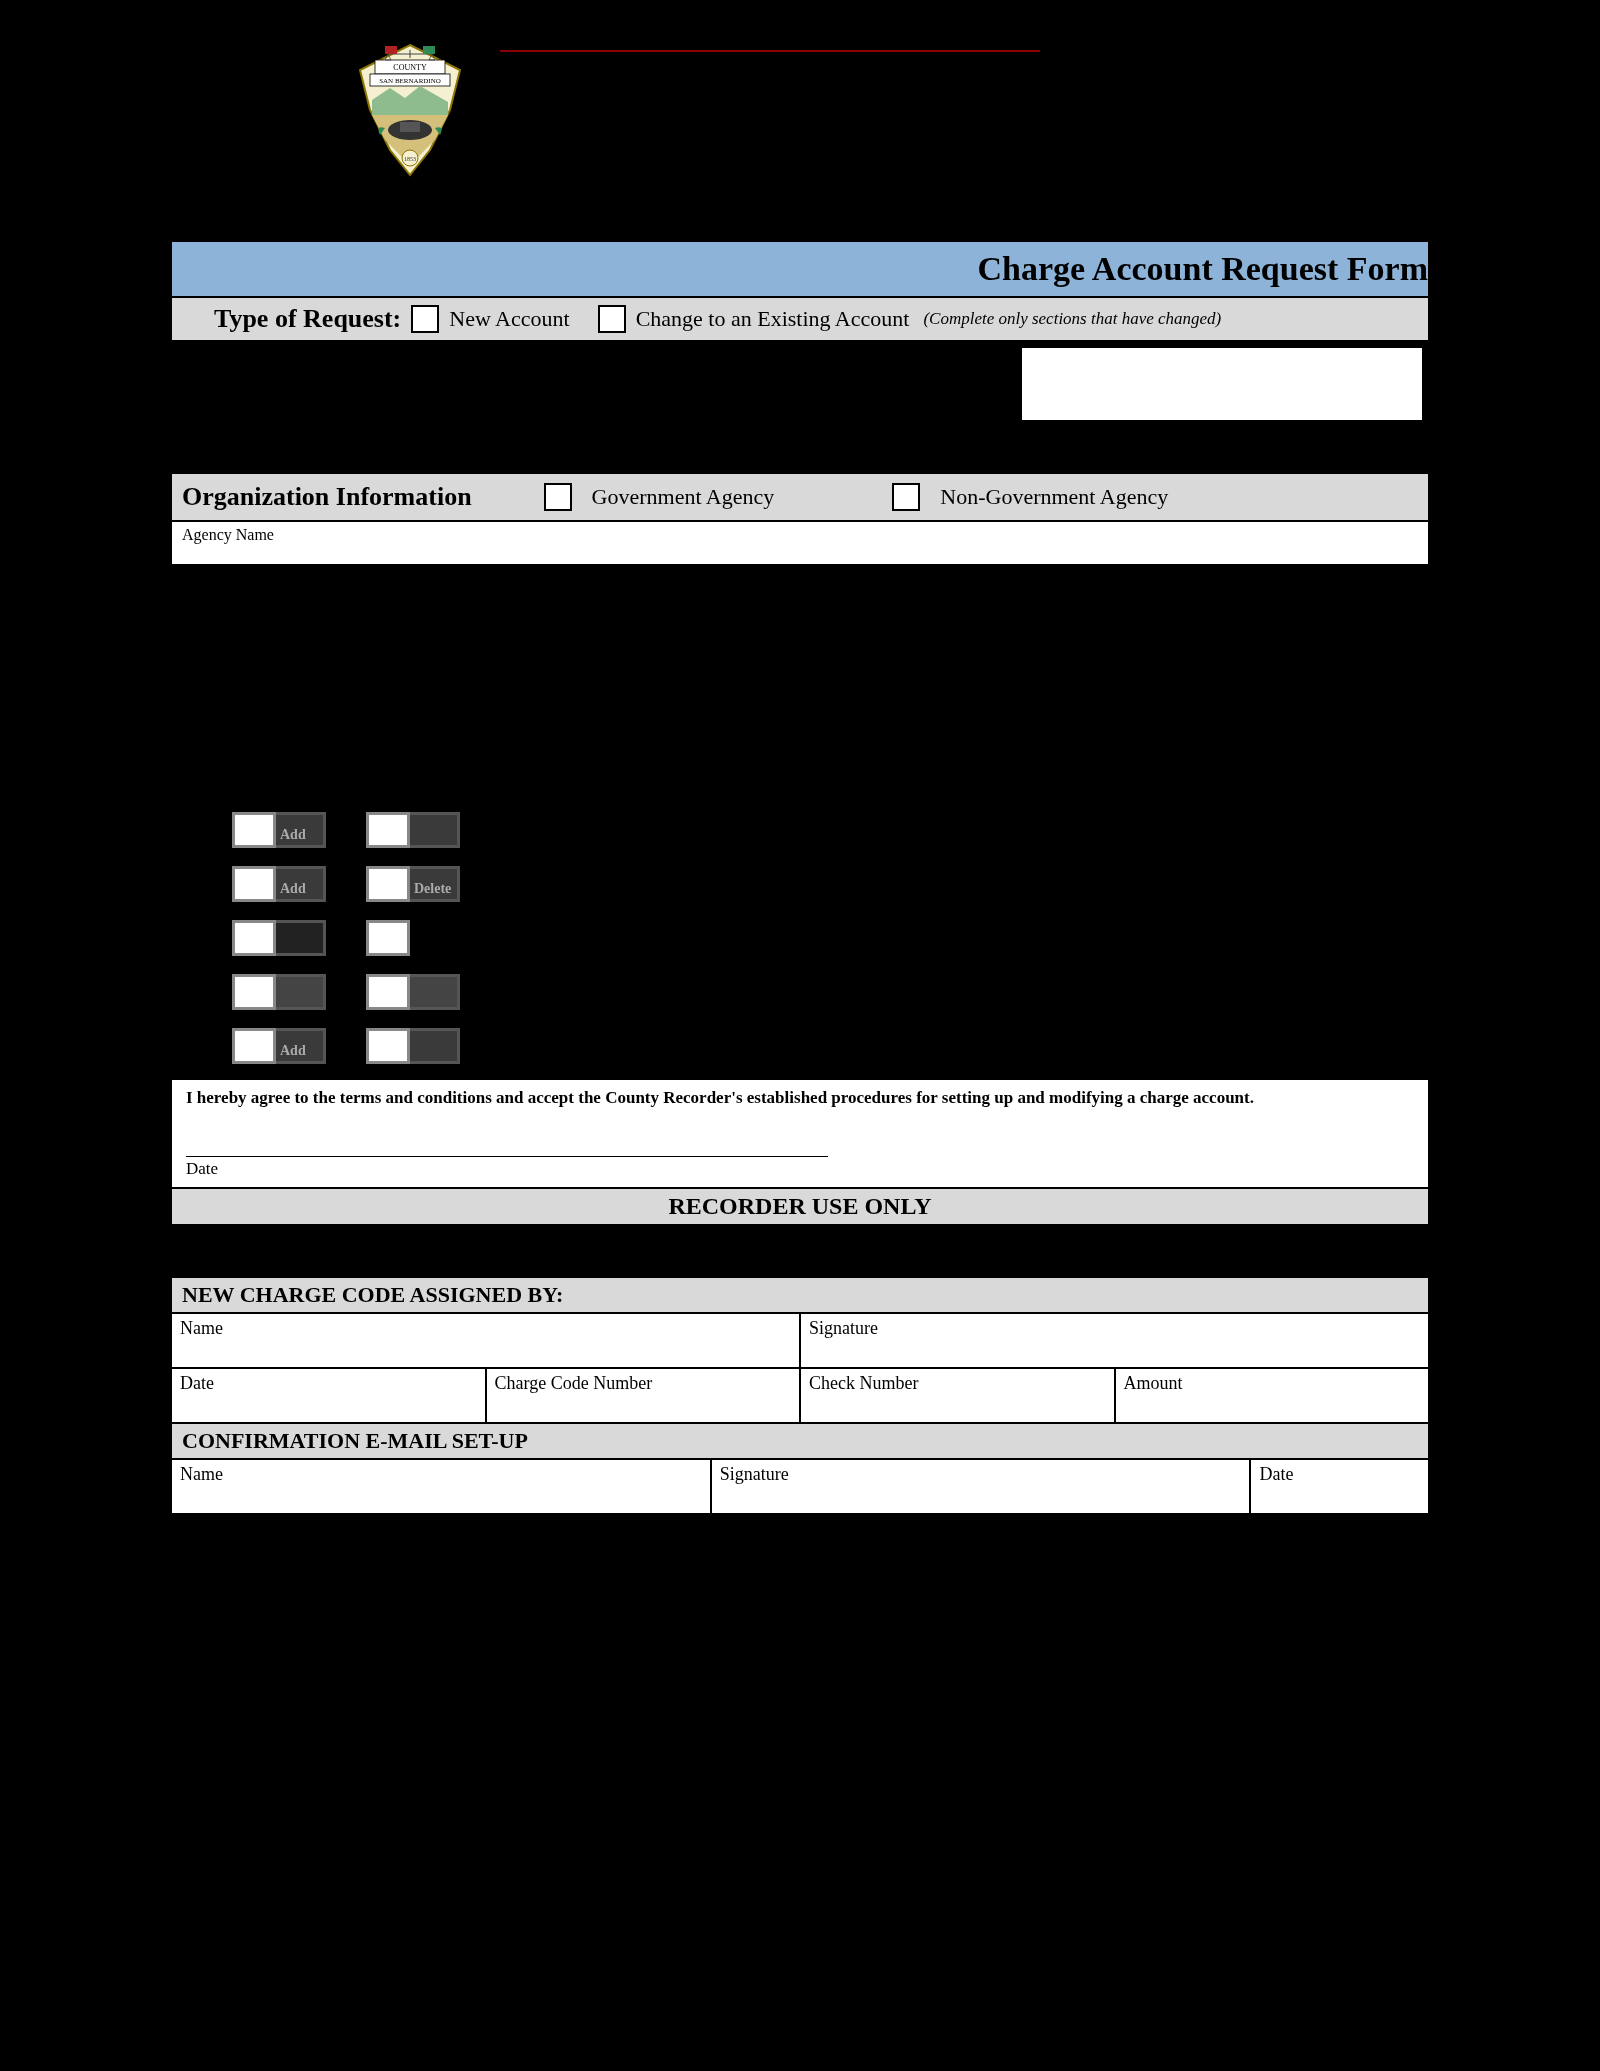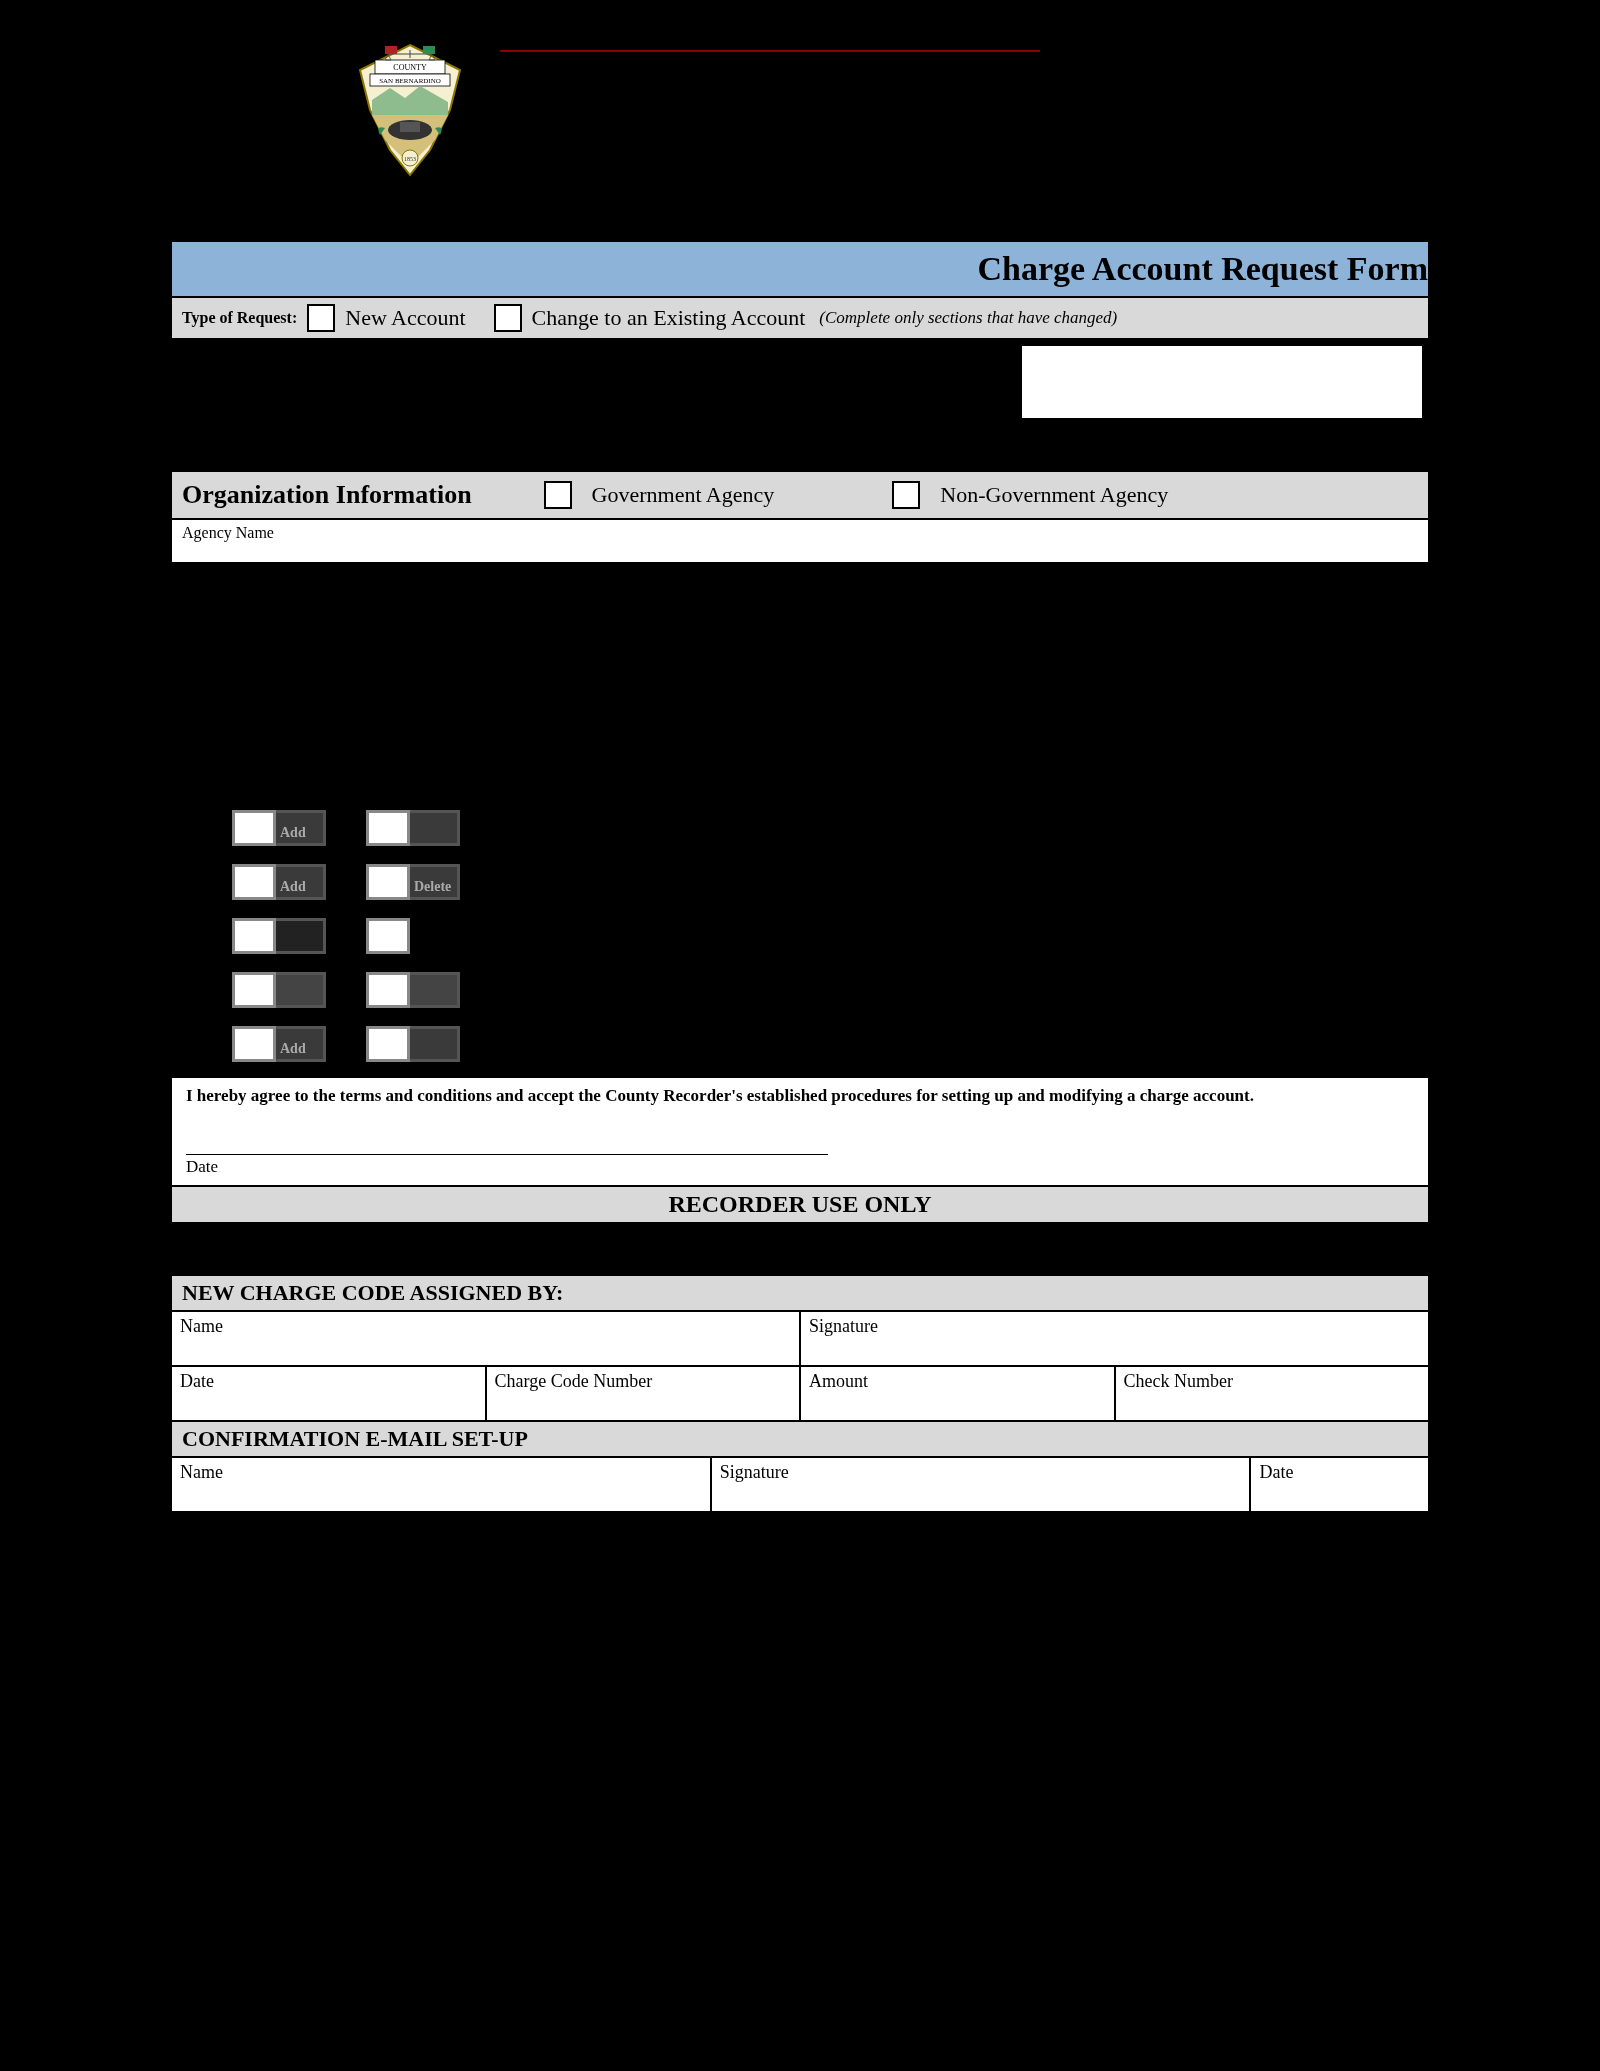--- a/index.html
+++ b/index.html
@@ -49,22 +49,23 @@
     background: #d9d9d9;
     border: 2px solid #000;
     border-top: none;
     padding: 6px 10px;
     display: flex;
     align-items: center;
     gap: 10px;
     flex-wrap: wrap;
   }
   .section-header .title {
-    font-size: 16px;
-    font-weight: bold;
+    font-size: 26px;
+    font-weight: bold;
+    margin-left: 32px;
   }
   .section-header .subtitle {
     font-size: 17px;
     font-weight: bold;
   }
   .checkbox {
     display: inline-block;
     width: 28px;
     height: 28px;
     border: 2.5px solid #000;
@@ -373,22 +374,22 @@
   <div class="spacer"></div>
 
   <div class="ruo-header">NEW CHARGE CODE ASSIGNED BY:</div>
   <div class="ruo-row">
     <div class="ruo-cell" style="flex:1"><span>Name</span></div>
     <div class="ruo-cell" style="flex:1"><span>Signature</span></div>
   </div>
   <div class="ruo-row">
     <div class="ruo-cell" style="flex:1"><span>Date</span></div>
     <div class="ruo-cell" style="flex:1"><span>Charge Code Number</span></div>
+    <div class="ruo-cell" style="flex:1"><span>Check Number</span></div>
     <div class="ruo-cell" style="flex:1"><span>Amount</span></div>
-    <div class="ruo-cell" style="flex:1"><span>Check Number</span></div>
   </div>
 
   <div class="ruo-header notop">CONFIRMATION E-MAIL SET-UP</div>
   <div class="ruo-row">
     <div class="ruo-cell" style="flex:1.3"><span>Name</span></div>
     <div class="ruo-cell" style="flex:1.3"><span>Signature</span></div>
     <div class="ruo-cell" style="flex:0.4"><span>Date</span></div>
   </div>
 
 </div>

